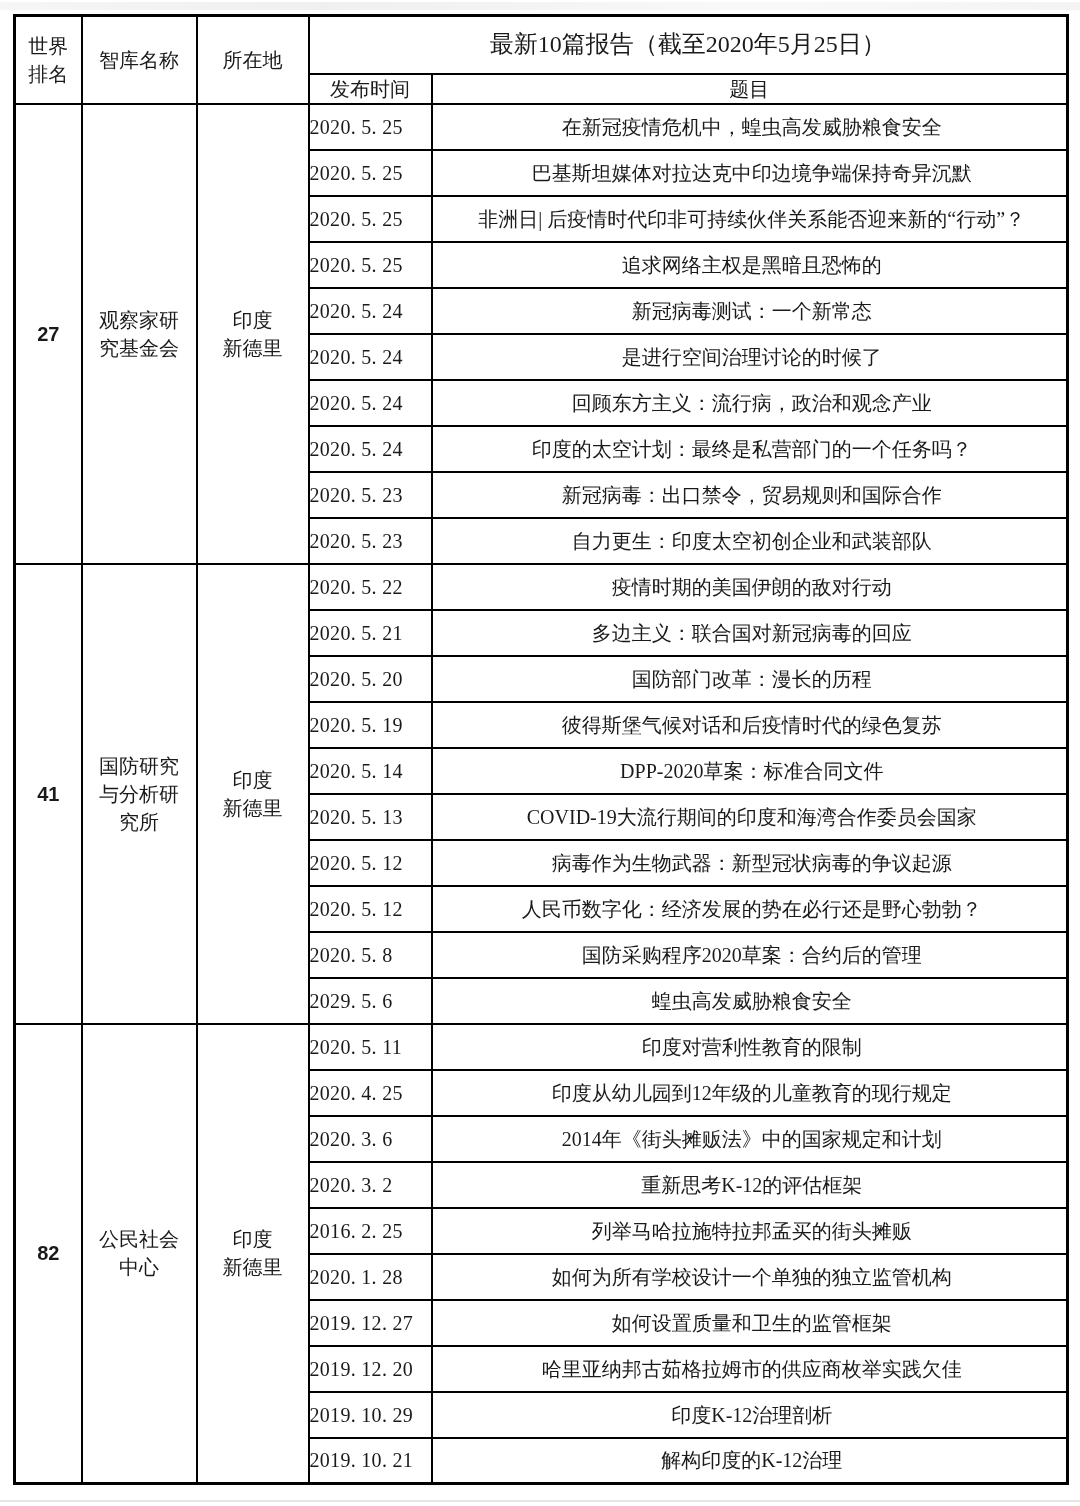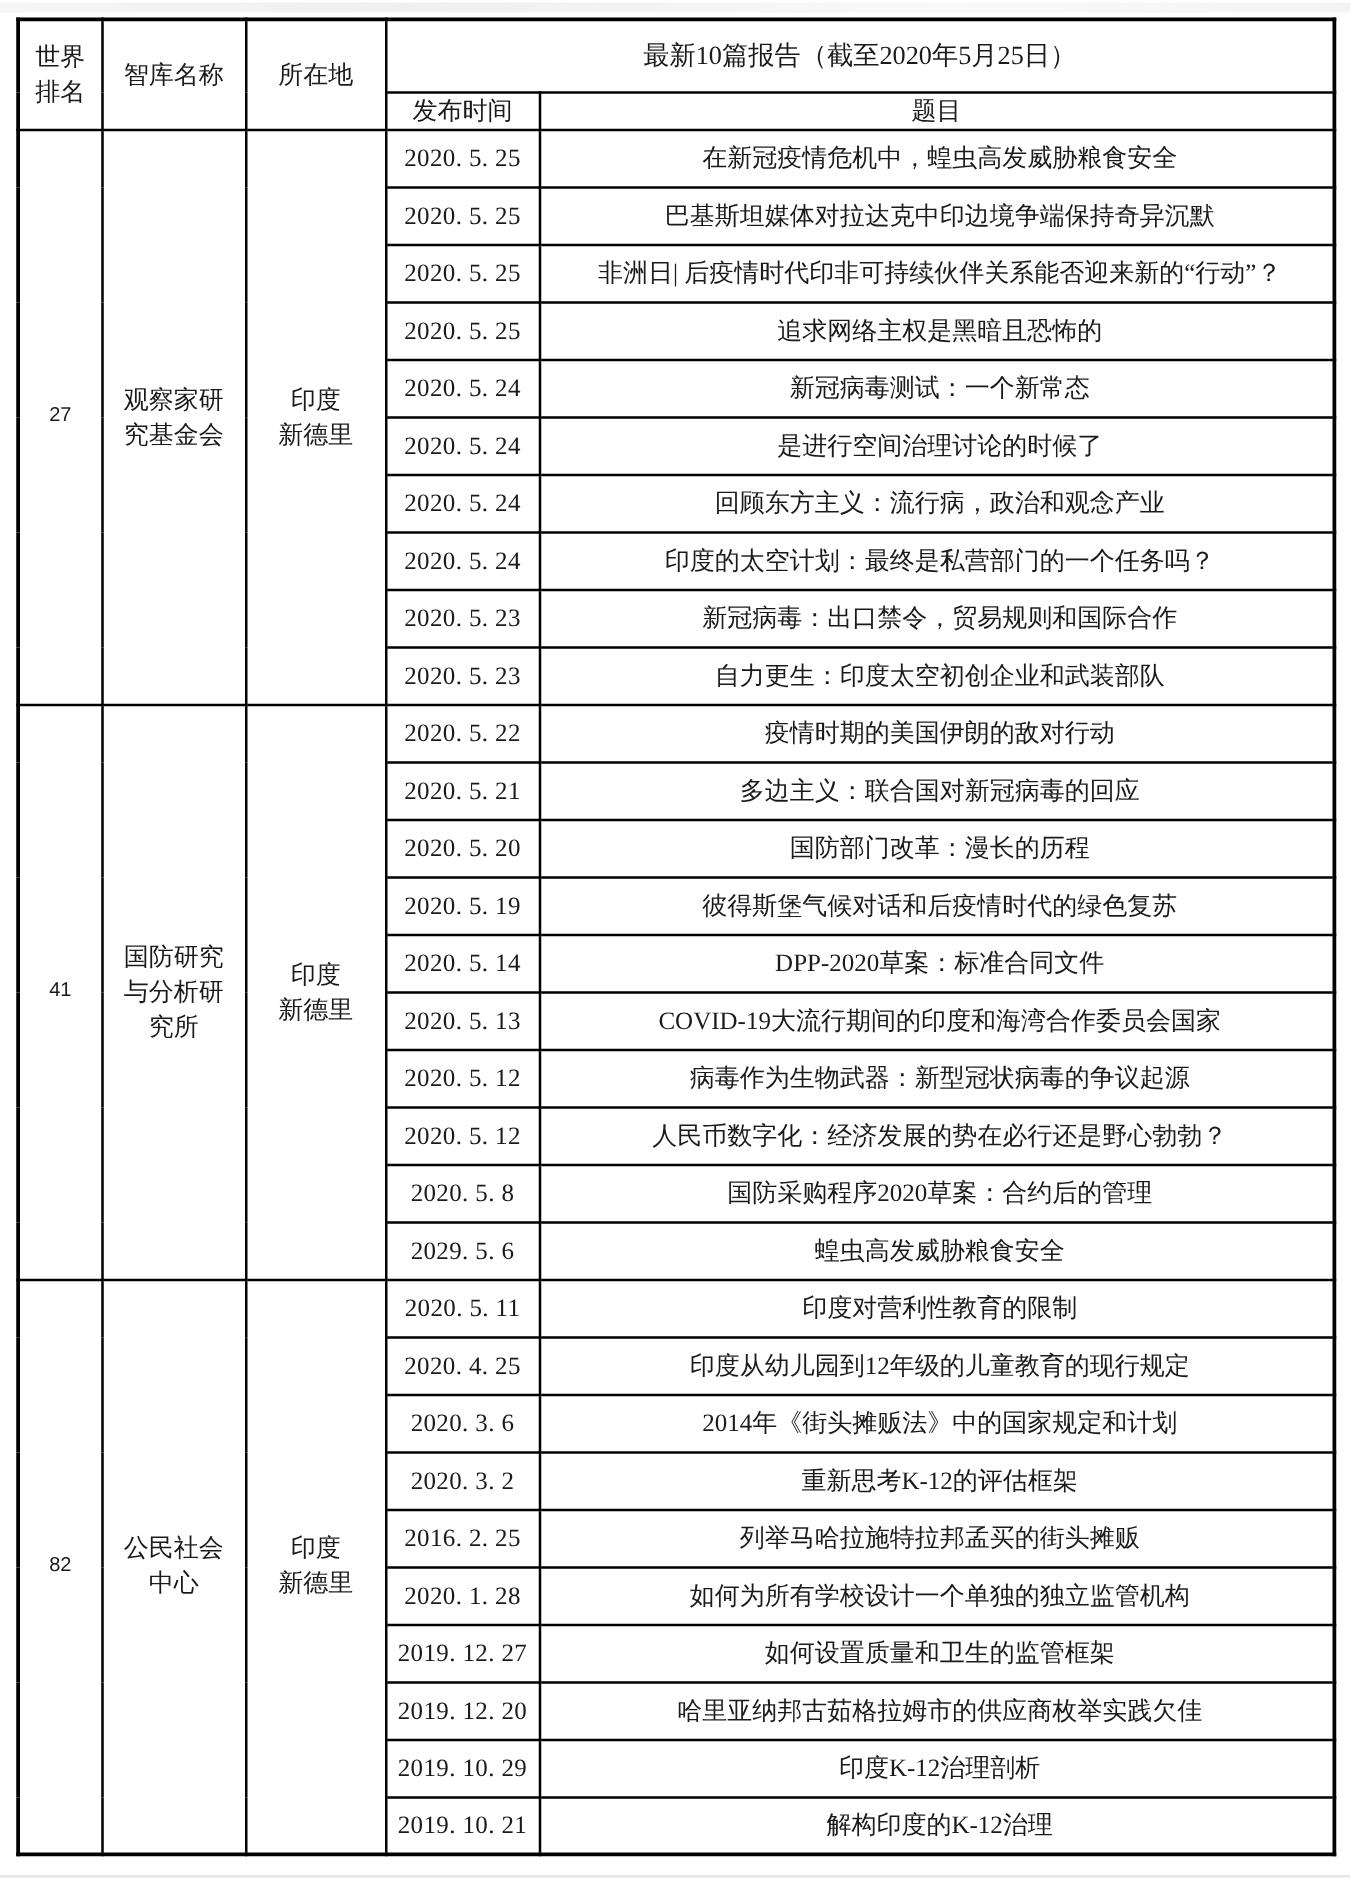--- a/index.html
+++ b/index.html
@@ -49,40 +49,40 @@
   .report-table thead tr.h2 { height: 22px; }
   .report-table tbody tr { height: 46px; }
 
   th.center, td.center { text-align: center; vertical-align: middle; }
   .preline { white-space: pre-line; }
 
   td.rank-cell {
     text-align: center;
     vertical-align: middle;
     font-family: "Liberation Sans", "DejaVu Sans", sans-serif;
-    font-weight: normal;
-    font-size: 16px;
+    font-weight: bold;
+    font-size: 20px;
   }
   td.name-cell, td.loc-cell {
     text-align: center;
     vertical-align: middle;
     white-space: pre-line;
   }
   td.date-cell {
-    text-align: center;
+    text-align: left;
     vertical-align: middle;
     letter-spacing: 0.3px;
   }
   td.title-cell {
     text-align: center;
     vertical-align: middle;
     padding-left: 9px;
     padding-right: 4px;
   }
-  th.group-head { font-size: 21px; }
+  th.group-head { font-size: 24px; }
 </style>
 </head>
 <body>
 
 <div class="scan-ghost-top"></div>
 <div class="scan-ghost-bottom"></div>
 
 <table class="report-table">
   <colgroup>
     <col style="width:67px">

